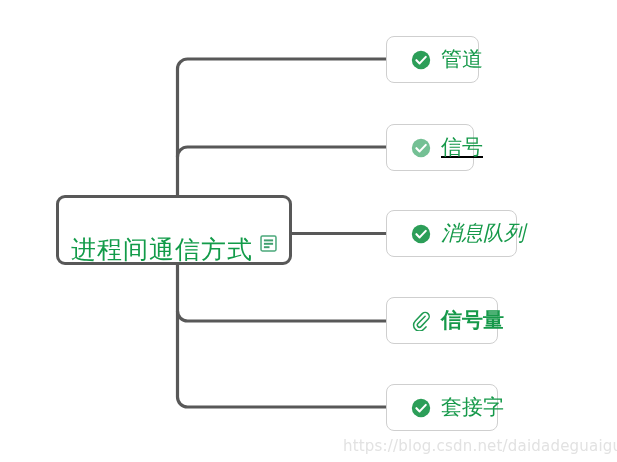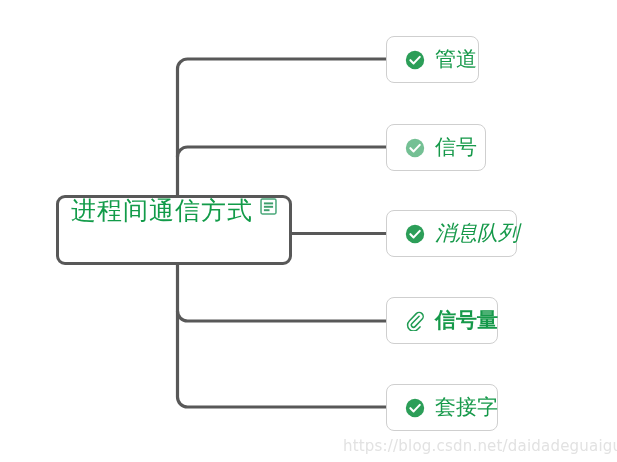--- a/index.html
+++ b/index.html
@@ -32,21 +32,21 @@
     position: absolute;
     left: 56px;
     top: 195px;
     width: 236px;
     height: 70px;
     box-sizing: border-box;
     background: #ffffff;
     border: 3px solid #585858;
     border-radius: 9px;
     display: flex;
-    align-items: flex-start;
+    align-items: flex-end;
     justify-content: center;
     z-index: 5;
   }
   .root-label {
     font-size: 25px;
     color: #129b49;
     letter-spacing: 1px;
     line-height: 1;
     white-space: nowrap;
   }
@@ -62,21 +62,21 @@
   
   .child-node {
     position: absolute;
     box-sizing: border-box;
     background: #ffffff;
     border: 1px solid #cfcfcf;
     border-radius: 8px;
     display: flex;
     align-items: center;
     z-index: 5;
-    padding-left: 18px;
+    padding-left: 24px;
   }
   .child-icon {
     width: 20px;
     height: 20px;
     flex: 0 0 auto;
     display: block;
   }
   .child-label {
     font-size: 21px;
     color: #16994a;
@@ -131,21 +131,21 @@
   </div>
 
   <div class="child-node" style="left:386px; top:36px; width:93px; height:47px;">
     <svg class="child-icon" viewBox="0 0 20 20" xmlns="http://www.w3.org/2000/svg">
       <circle cx="10" cy="10" r="9.2" fill="#2c9e58"></circle>
       <path d="M5.4 10.2 L8.6 13.4 L14.8 6.9" fill="none" stroke="#ffffff" stroke-width="2.1" stroke-linecap="round" stroke-linejoin="round"></path>
     </svg>
     <span class="child-label">管道</span>
   </div>
 
-  <div class="child-node" style="left:386px; top:124px; width:100px; height:47px;">
+  <div class="child-node" style="left:386px; top:124px; width:88px; height:47px;text-decoration:underline;">
     <svg class="child-icon" viewBox="0 0 20 20" xmlns="http://www.w3.org/2000/svg">
       <circle cx="10" cy="10" r="9.2" fill="#74c094"></circle>
       <path d="M5.4 10.2 L8.6 13.4 L14.8 6.9" fill="none" stroke="#ffffff" stroke-width="2.1" stroke-linecap="round" stroke-linejoin="round"></path>
     </svg>
     <span class="child-label">信号</span>
   </div>
 
   <div class="child-node" style="left:386px; top:210px; width:131px; height:47px;font-style:italic;">
     <svg class="child-icon" viewBox="0 0 20 20" xmlns="http://www.w3.org/2000/svg">
       <circle cx="10" cy="10" r="9.2" fill="#2c9e58"></circle>

